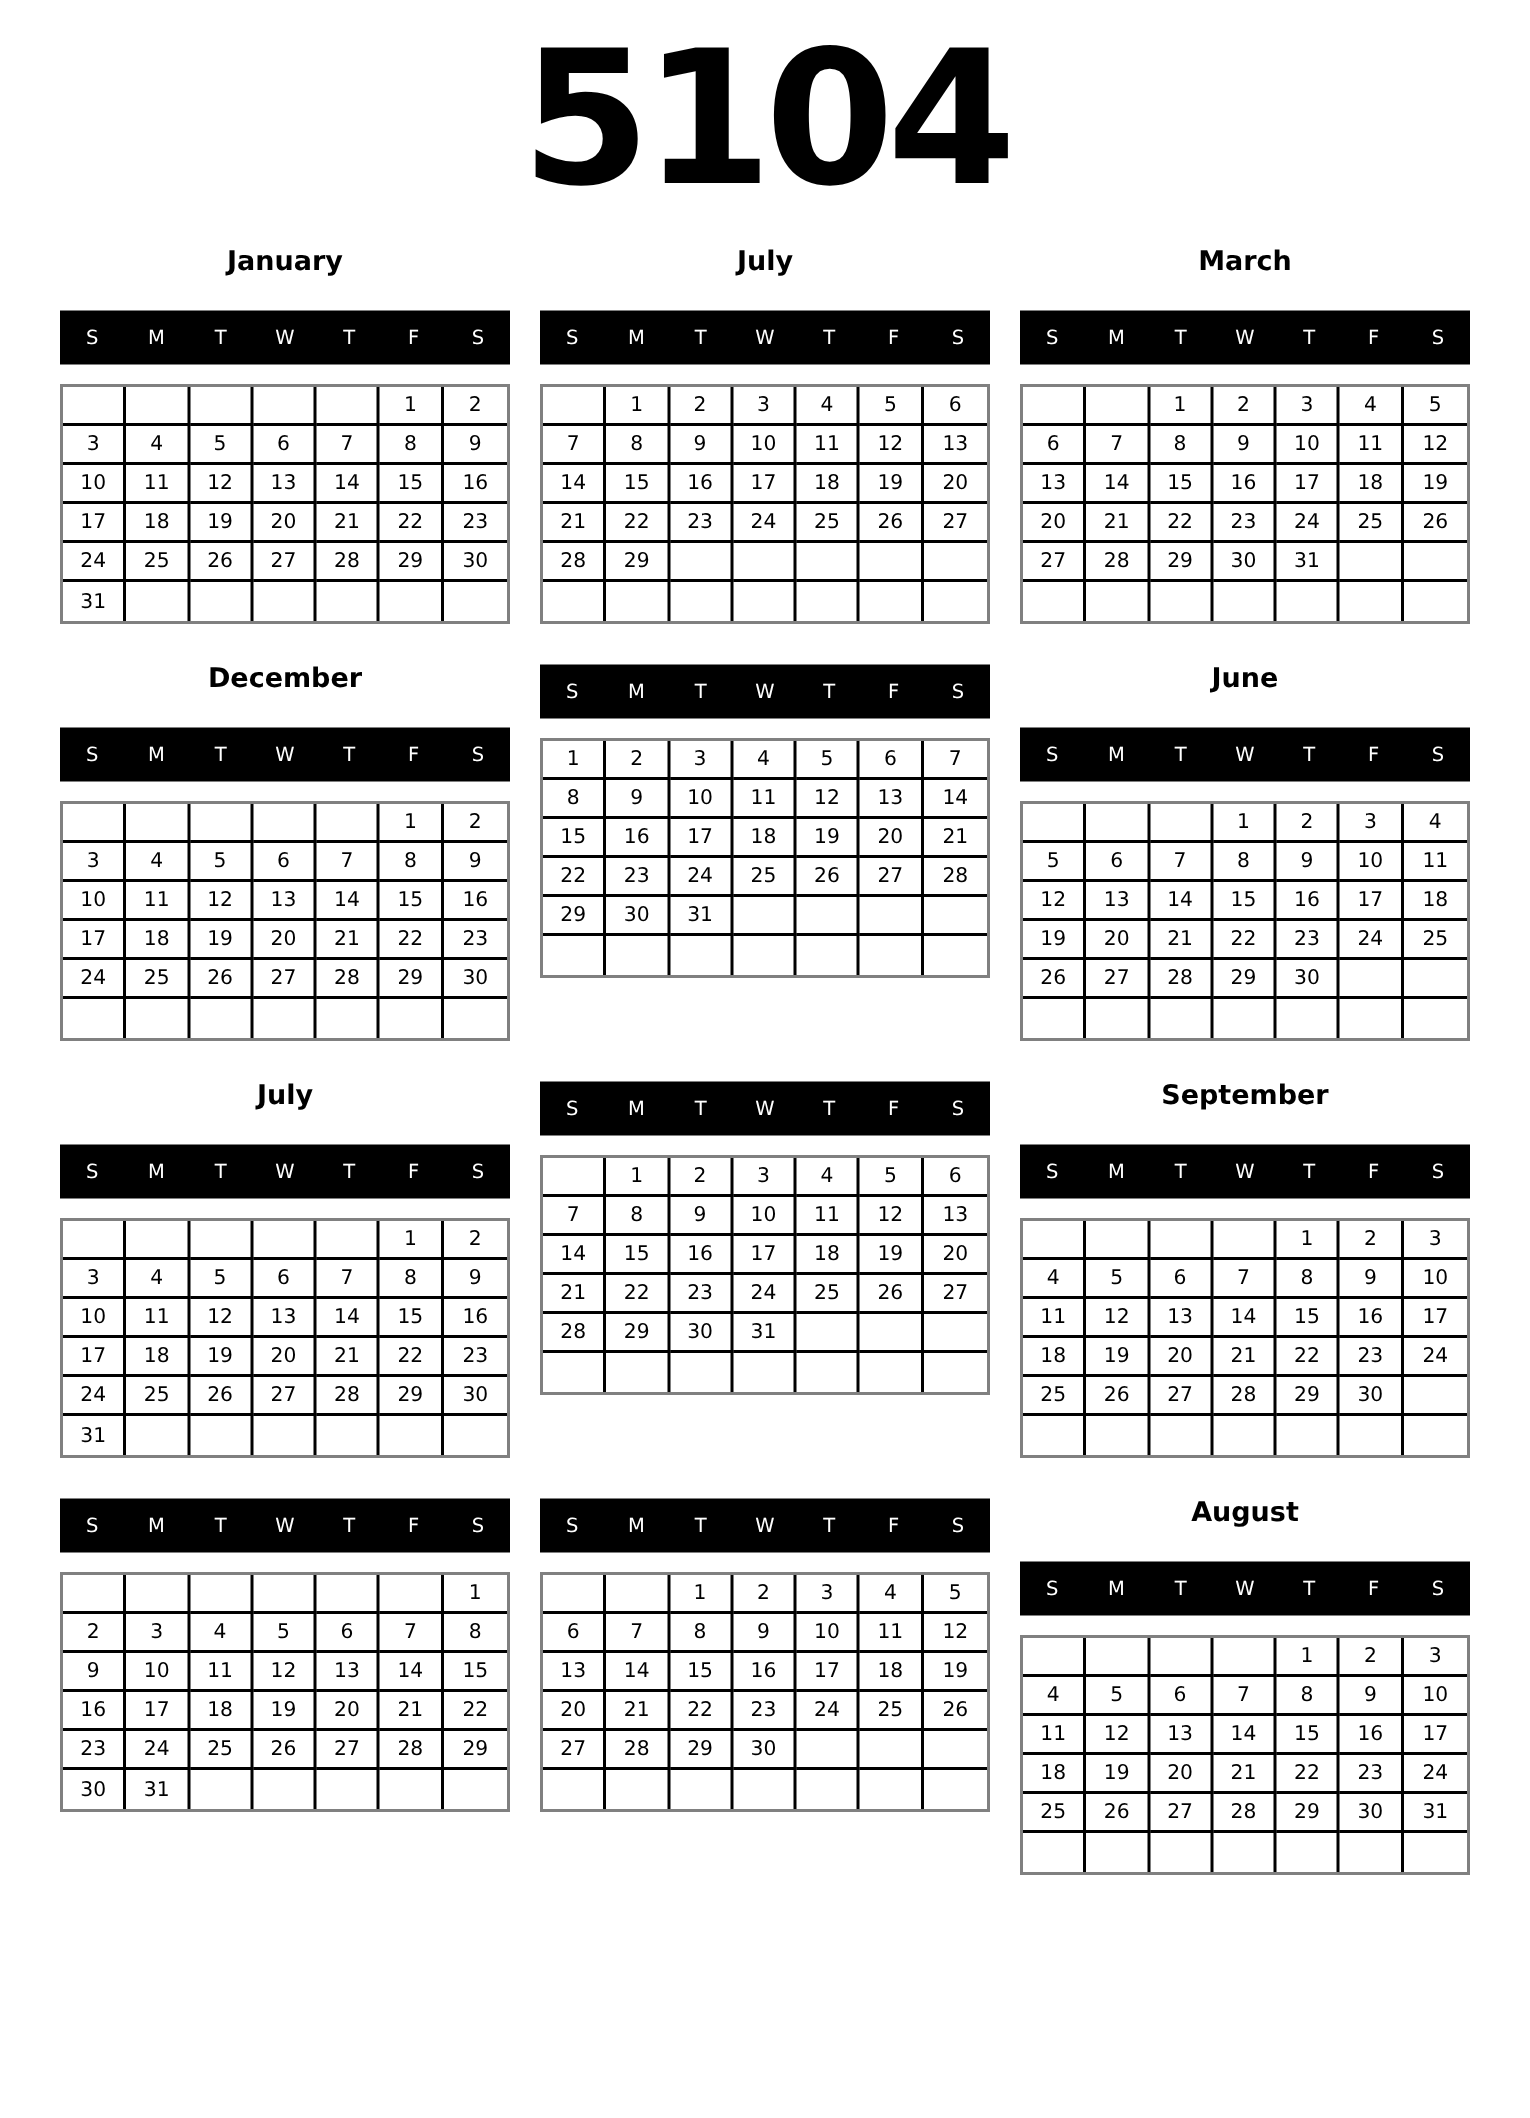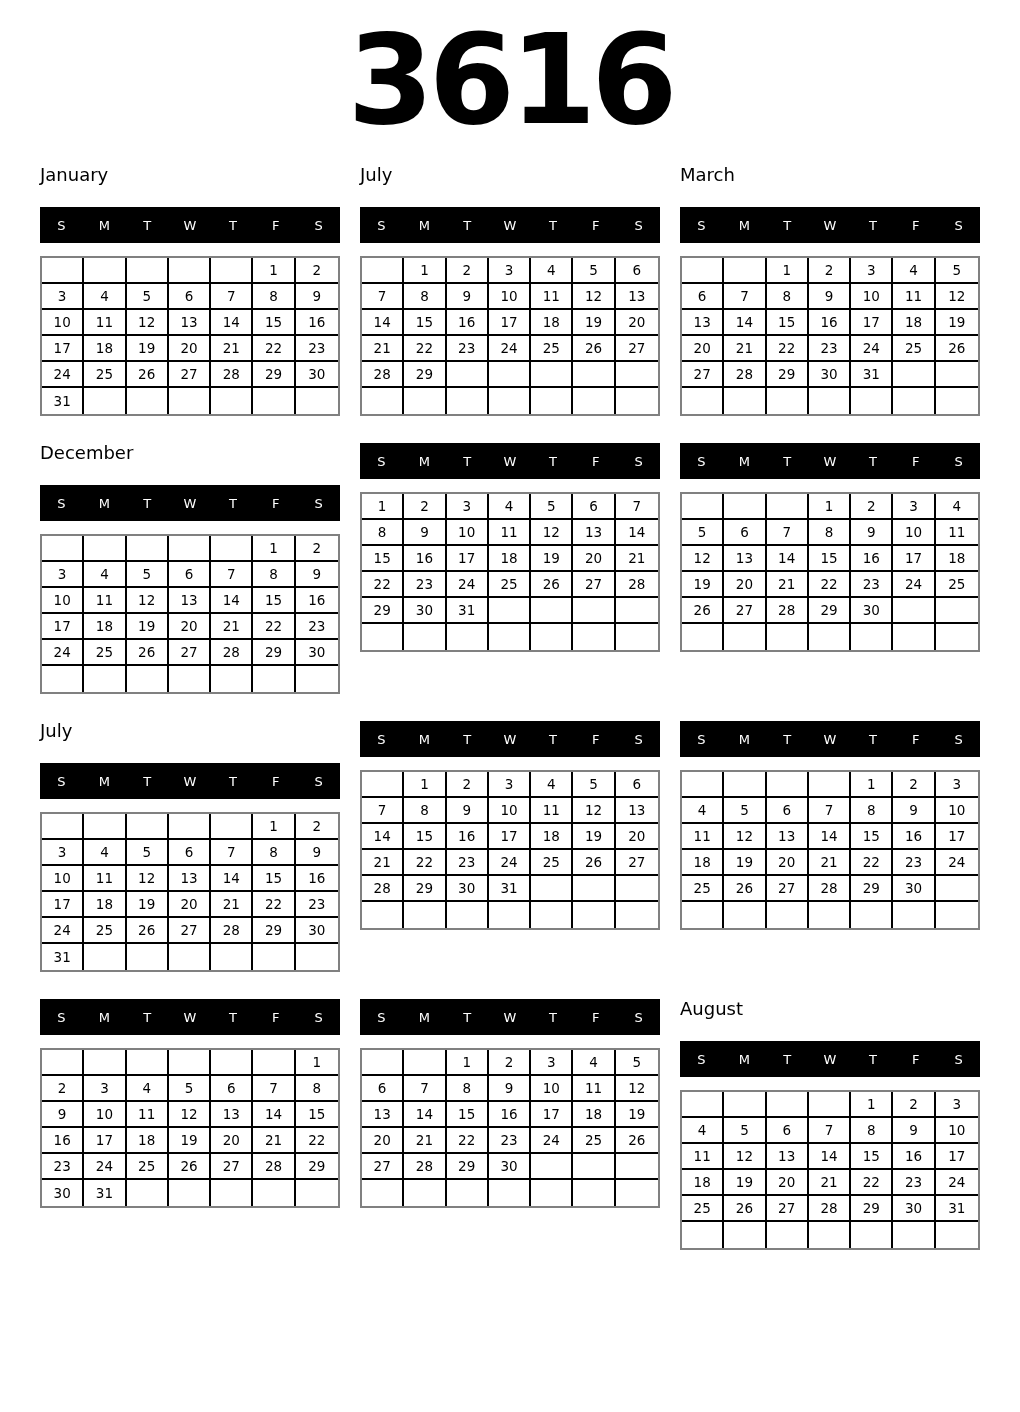--- a/index.html
+++ b/index.html
@@ -39,22 +39,22 @@
     grid-template-columns: repeat(3, 300px);
     column-gap: 20px;
     padding: 5px 40px 0 40px;
   }
   .month {
     height: 278px;
   }
   .month-title {
     margin: 0 0 22px 0;
     font-size: 18px;
-    font-weight: normal;
-    text-align: left;
+    font-weight: bold;
+    text-align: center;
     line-height: 20px;
   }
   .dow {
     height: 36px;
     background: var(--header-bg);
     color: var(--header-text);
     display: flex;
     align-items: center;
     margin-bottom: 13px;
   }
@@ -79,21 +79,21 @@
     border-right: 2px solid var(--inner-border);
     border-bottom: 2px solid var(--inner-border);
   }
   table.days td:last-child { border-right: none; }
   table.days tr:last-child td { border-bottom: none; }
 </style>
 </head>
 <body>
 
 <div class="page">
-  <h1 class="year-title">3616</h1>
+  <h1 class="year-title">5104</h1>
   <div class="months" id="months">
       <section class="month">
         <h2 class="month-title">January</h2>
         <div class="dow">
           <span>S</span>
           <span>M</span>
           <span>T</span>
           <span>W</span>
           <span>T</span>
           <span>F</span>
@@ -431,20 +431,21 @@
               <td></td>
               <td></td>
               <td></td>
               <td></td>
               <td></td>
             </tr>
           </tbody>
         </table>
       </section>
       <section class="month">
+        <h2 class="month-title">June</h2>
         <div class="dow">
           <span>S</span>
           <span>M</span>
           <span>T</span>
           <span>W</span>
           <span>T</span>
           <span>F</span>
           <span>S</span>
         </div>
         <table class="days">
@@ -639,20 +640,21 @@
               <td></td>
               <td></td>
               <td></td>
               <td></td>
               <td></td>
             </tr>
           </tbody>
         </table>
       </section>
       <section class="month">
+        <h2 class="month-title">September</h2>
         <div class="dow">
           <span>S</span>
           <span>M</span>
           <span>T</span>
           <span>W</span>
           <span>T</span>
           <span>F</span>
           <span>S</span>
         </div>
         <table class="days">

